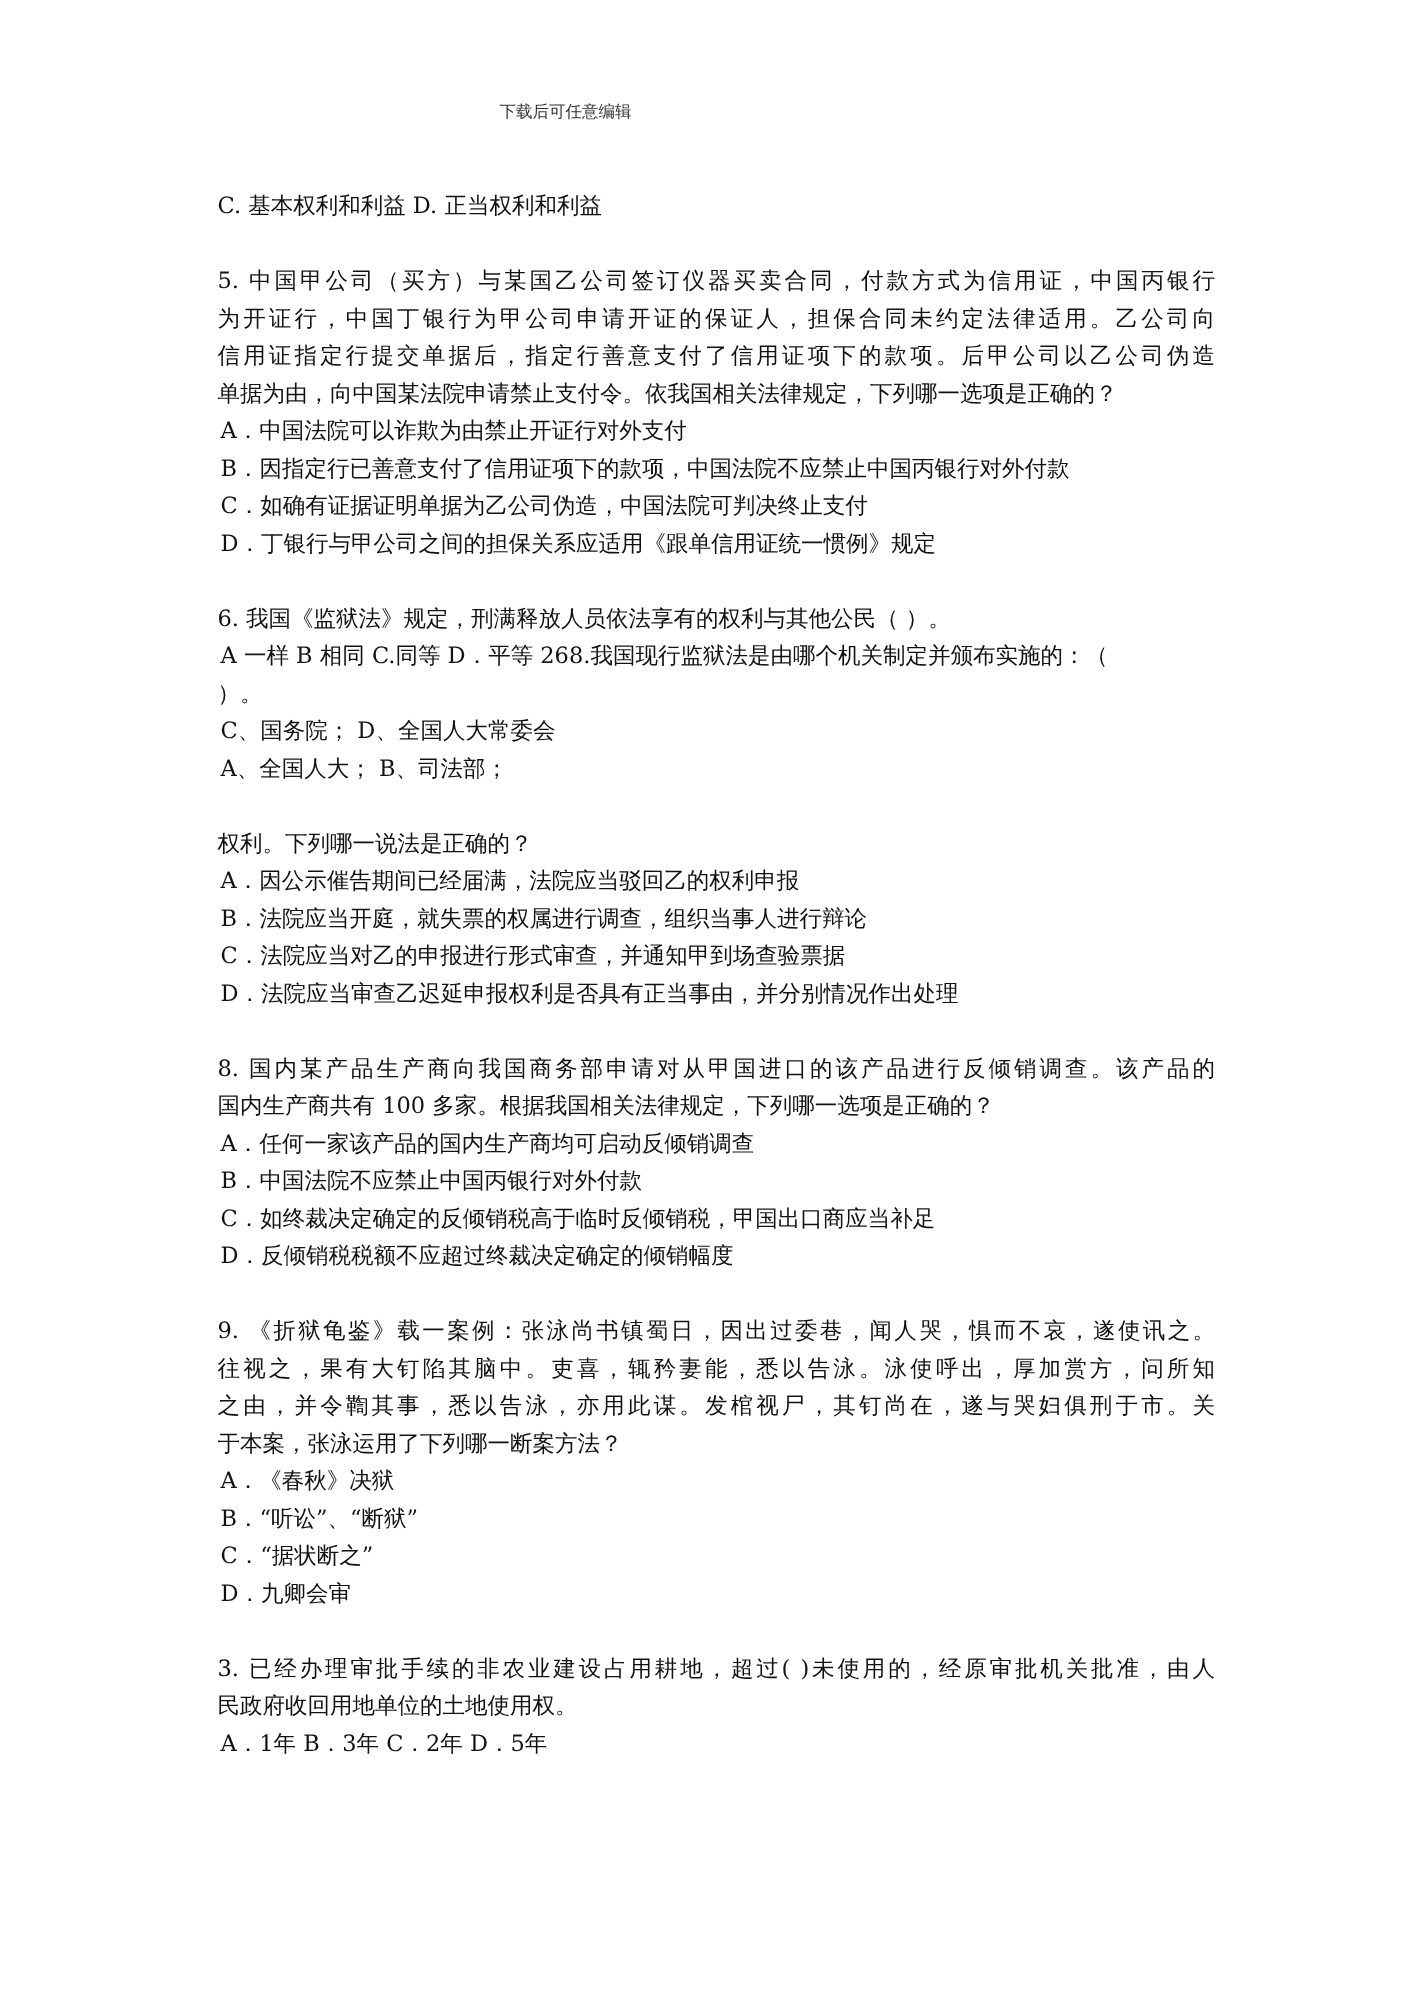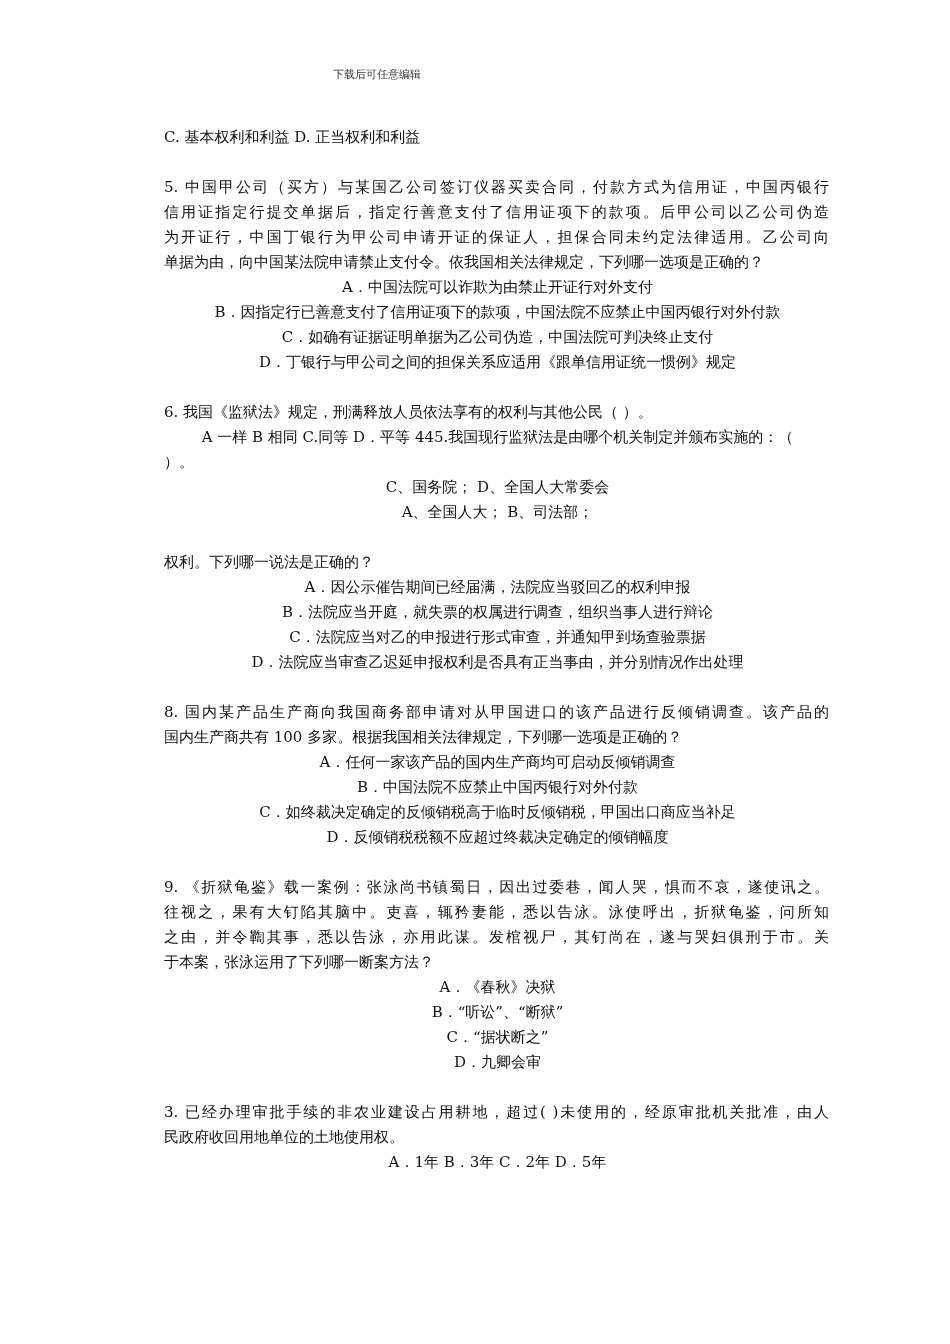--- a/index.html
+++ b/index.html
@@ -8,52 +8,52 @@
       font-family: "DejaVu Serif", "Liberation Serif", serif;
       color: #111111;
     }
     .header {
       position: absolute; top: 67px; left: 0; width: 754px;
       text-align: center; font-size: 11px; color: #333333;
       font-family: "DejaVu Sans", sans-serif;
     }
     .content {
       position: absolute; left: 145px; top: 125px; width: 665px;
-      font-size: 15px; line-height: 25px; margin-left: 19px;
+      font-size: 15px; line-height: 25px;
     }
     .line { white-space: nowrap; height: 25px; }
     .para { margin-bottom: 25px; }
-    .opt { padding-left: 2px; text-align: center; }
+    .opt { padding-left: 2px; }
     .justify { white-space: normal; text-align: justify; text-align-last: justify; height: 25px; overflow: hidden; }
   </style>
 </head>
 <body>
 
 <div class="header">下载后可任意编辑</div>
 
 <div class="content">
 
   <div class="para">
     <div class="line">C. 基本权利和利益  D. 正当权利和利益</div>
   </div>
 
   <div class="para">
     <div class="justify">5. 中国甲公司（买方）与某国乙公司签订仪器买卖合同，付款方式为信用证，中国丙银行</div>
+    <div class="justify">为开证行，中国丁银行为甲公司申请开证的保证人，担保合同未约定法律适用。乙公司向</div>
     <div class="justify">信用证指定行提交单据后，指定行善意支付了信用证项下的款项。后甲公司以乙公司伪造</div>
-    <div class="justify">为开证行，中国丁银行为甲公司申请开证的保证人，担保合同未约定法律适用。乙公司向</div>
     <div class="line">单据为由，向中国某法院申请禁止支付令。依我国相关法律规定，下列哪一选项是正确的？</div>
     <div class="line opt">A．中国法院可以诈欺为由禁止开证行对外支付</div>
     <div class="line opt">B．因指定行已善意支付了信用证项下的款项，中国法院不应禁止中国丙银行对外付款</div>
     <div class="line opt">C．如确有证据证明单据为乙公司伪造，中国法院可判决终止支付</div>
     <div class="line opt">D．丁银行与甲公司之间的担保关系应适用《跟单信用证统一惯例》规定</div>
   </div>
 
   <div class="para">
     <div class="line">6. 我国《监狱法》规定，刑满释放人员依法享有的权利与其他公民（ ）。</div>
-    <div class="line opt">A 一样  B 相同  C.同等  D．平等  445.我国现行监狱法是由哪个机关制定并颁布实施的：（</div>
+    <div class="line opt">A 一样  B 相同  C.同等  D．平等  268.我国现行监狱法是由哪个机关制定并颁布实施的：（</div>
     <div class="line">）。</div>
     <div class="line opt">C、国务院；   D、全国人大常委会</div>
     <div class="line opt">A、全国人大；   B、司法部；</div>
   </div>
 
   <div class="para">
     <div class="line">权利。下列哪一说法是正确的？</div>
     <div class="line opt">A．因公示催告期间已经届满，法院应当驳回乙的权利申报</div>
     <div class="line opt">B．法院应当开庭，就失票的权属进行调查，组织当事人进行辩论</div>
     <div class="line opt">C．法院应当对乙的申报进行形式审查，并通知甲到场查验票据</div>
@@ -64,21 +64,21 @@
     <div class="justify">8. 国内某产品生产商向我国商务部申请对从甲国进口的该产品进行反倾销调查。该产品的</div>
     <div class="line">国内生产商共有 100 多家。根据我国相关法律规定，下列哪一选项是正确的？</div>
     <div class="line opt">A．任何一家该产品的国内生产商均可启动反倾销调查</div>
     <div class="line opt">B．中国法院不应禁止中国丙银行对外付款</div>
     <div class="line opt">C．如终裁决定确定的反倾销税高于临时反倾销税，甲国出口商应当补足</div>
     <div class="line opt">D．反倾销税税额不应超过终裁决定确定的倾销幅度</div>
   </div>
 
   <div class="para">
     <div class="justify">9. 《折狱龟鉴》载一案例：张泳尚书镇蜀日，因出过委巷，闻人哭，惧而不哀，遂使讯之。</div>
-    <div class="justify">往视之，果有大钉陷其脑中。吏喜，辄矜妻能，悉以告泳。泳使呼出，折狱龟鉴，问所知</div>
+    <div class="justify">往视之，果有大钉陷其脑中。吏喜，辄矜妻能，悉以告泳。泳使呼出，厚加赏方，问所知</div>
     <div class="justify">之由，并令鞫其事，悉以告泳，亦用此谋。发棺视尸，其钉尚在，遂与哭妇俱刑于市。关</div>
     <div class="line">于本案，张泳运用了下列哪一断案方法？</div>
     <div class="line opt">A．《春秋》决狱</div>
     <div class="line opt">B．“听讼”、“断狱”</div>
     <div class="line opt">C．“据状断之”</div>
     <div class="line opt">D．九卿会审</div>
   </div>
 
   <div class="para">
     <div class="justify">3. 已经办理审批手续的非农业建设占用耕地，超过( )未使用的，经原审批机关批准，由人</div>

